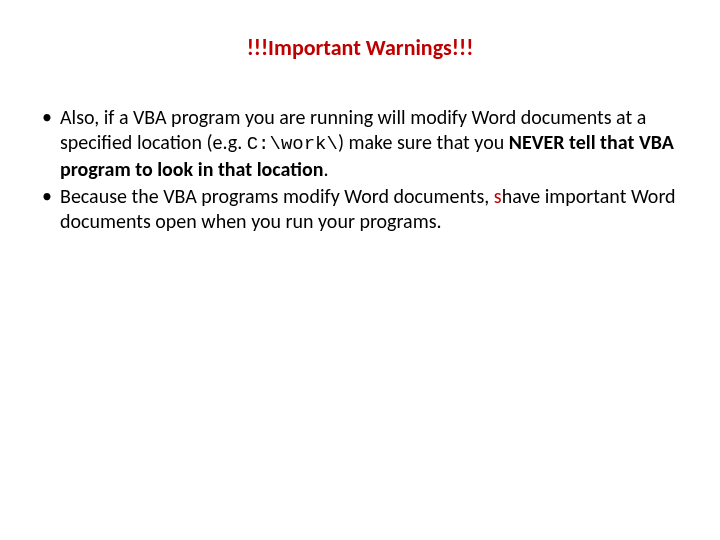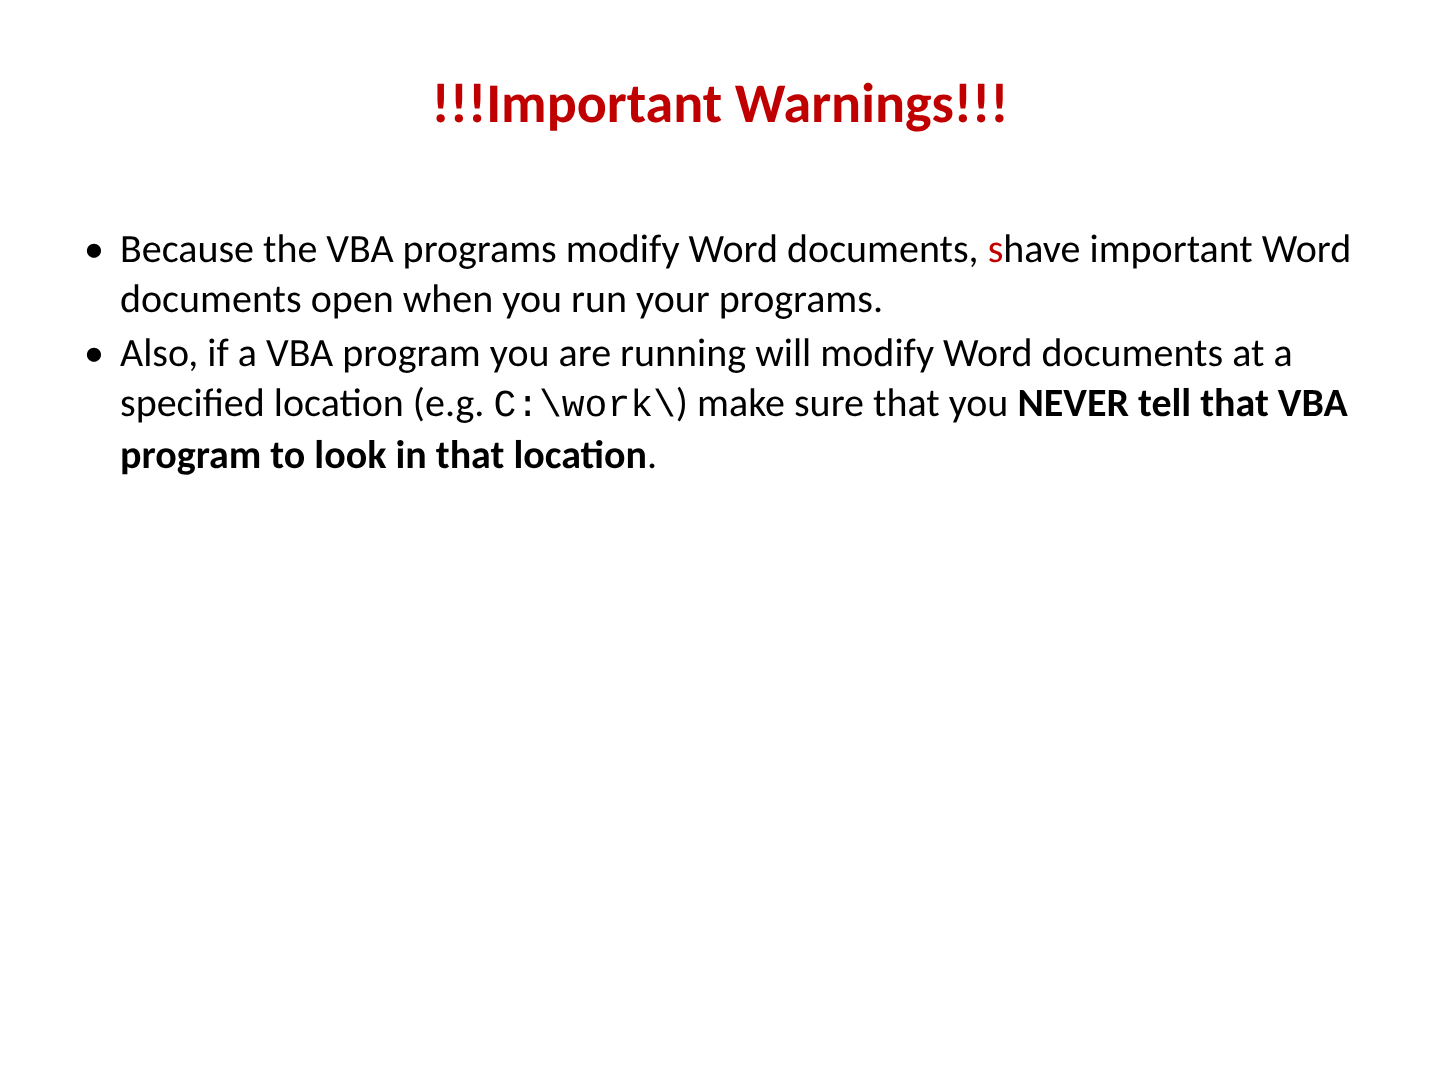--- a/index.html
+++ b/index.html
@@ -14,21 +14,21 @@
       font-family: Calibri, "Segoe UI", Arial, sans-serif;
       position: relative;
     }
     .slide {
       width: 100%;
       height: 100%;
       padding: 30px 30px 30px 30px;
     }
     .title {
       text-align: center;
-      font-size: 28px;
+      font-size: 22px;
       font-weight: bold;
       color: #c00000;
       margin-bottom: 44px;
       margin-top: 4px;
     }
     ul {
       list-style: none;
       padding-left: 0;
     }
     li {
@@ -58,19 +58,19 @@
       font-weight: bold;
     }
   </style>
 </head>
 <body>
 
 <div class="slide">
   <h1 class="title">!!!Important Warnings!!!</h1>
   <ul>
     <li>
-      <span>Because the VBA programs modify Word documents, </span><span class="red-char">s</span><span>have important Word documents open when you run your programs.</span>
+      <span>Also, if a VBA program you are running will modify Word documents at a specified location (e.g. </span><span class="mono">C:\work\</span><span>) make sure that you </span><span class="bold-end">NEVER tell that VBA program to look in that location</span><span>.</span>
     </li>
     <li>
-      <span>Also, if a VBA program you are running will modify Word documents at a specified location (e.g. </span><span class="mono">C:\work\</span><span>) make sure that you </span><span class="bold-end">NEVER tell that VBA program to look in that location</span><span>.</span>
+      <span>Because the VBA programs modify Word documents, </span><span class="red-char">s</span><span>have important Word documents open when you run your programs.</span>
     </li>
   </ul>
 </div>
 
 </body></html>

